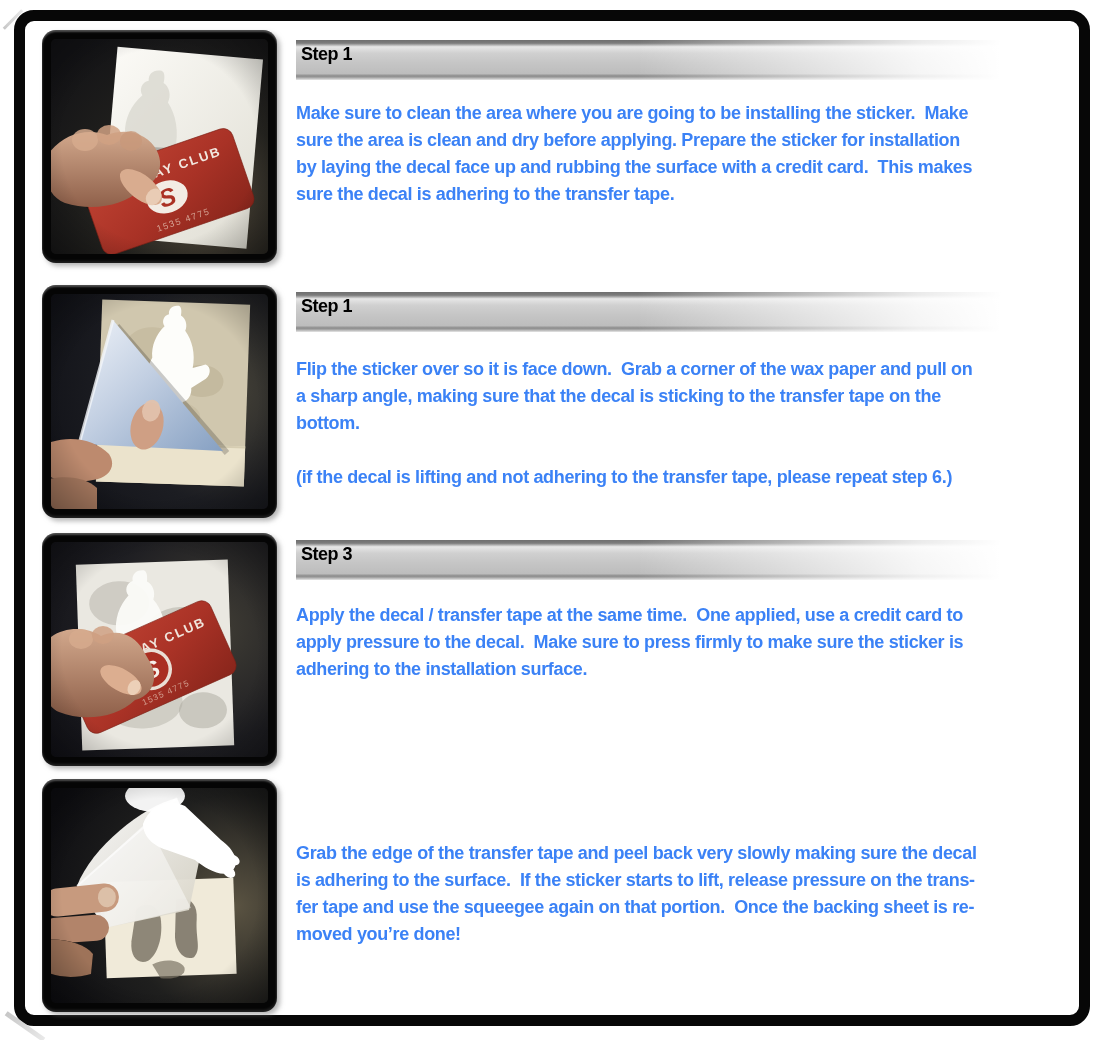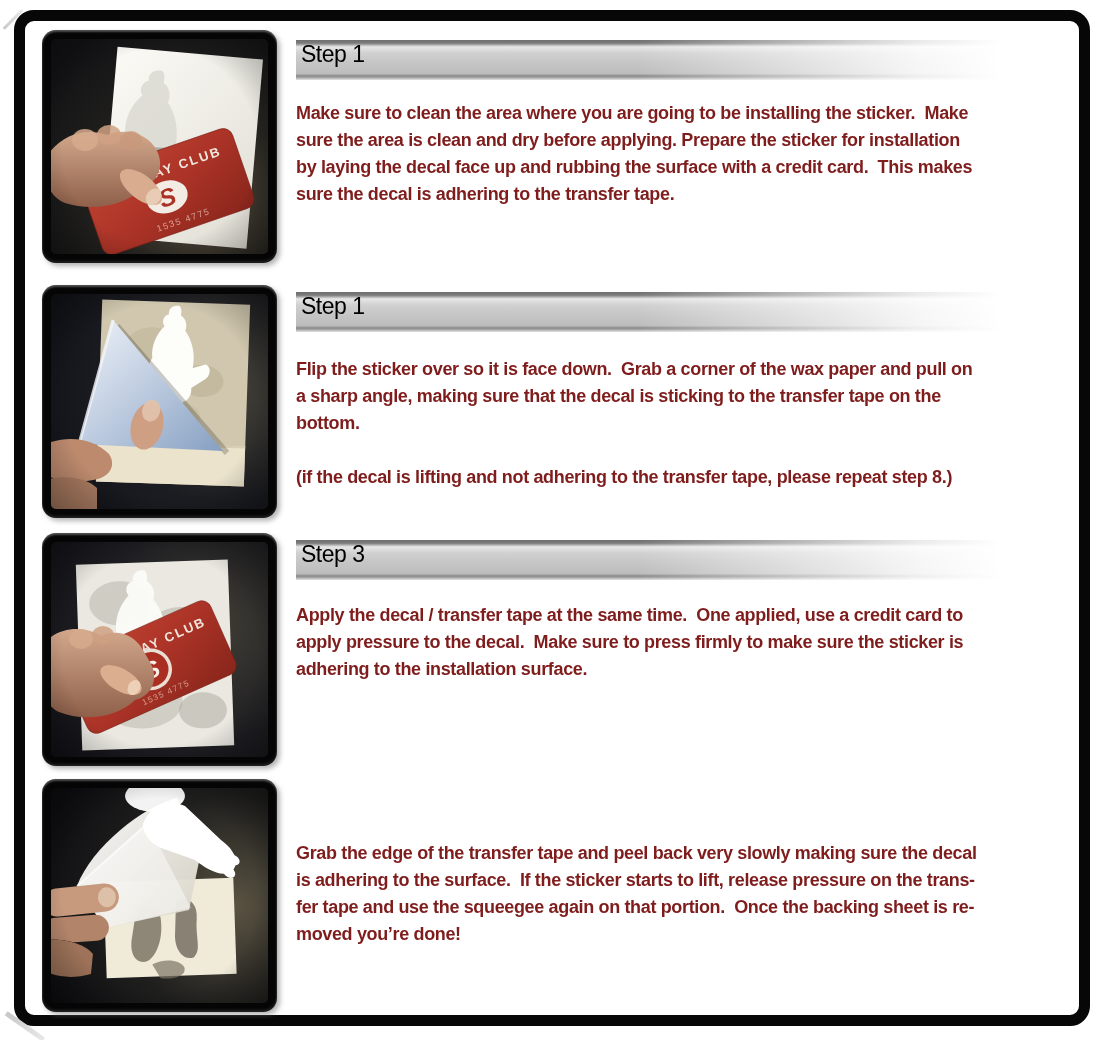--- a/index.html
+++ b/index.html
@@ -25,26 +25,26 @@
   }
   .photo svg{display:block;width:100%;height:100%;border-radius:5px;}
   
   .hdr{
     position:absolute;left:296px;width:758px;height:40px;display:flex;align-items:center;
     background:
       linear-gradient(90deg, rgba(255,255,255,0) 45%, rgba(255,255,255,.85) 82%, #ffffff 93%),
       linear-gradient(180deg,#6f6f6f 0%,#7c7c7c 8%,#e7e7e7 17%,#d0d0d0 33%,#c5c5c5 58%,#bdbdbd 84%,#8a8a8a 90%,#9d9d9d 93%,#e6e6e6 100%);
   }
   .hdr .t{
-    font-size:23px;font-weight:normal;color:#000;padding:1px 0 12px 5px;letter-spacing:-.5px;
+    font-size:18px;font-weight:bold;color:#000;padding:1px 0 12px 5px;letter-spacing:-.5px;
   }
   
   .txt{
     position:absolute;left:296px;width:800px;
-    font-size:18px;font-weight:bold;color:#7f1d1d;line-height:27px;
+    font-size:18px;font-weight:bold;color:#3b82f6;line-height:27px;
     letter-spacing:-.35px;white-space:pre-wrap;
   }
   text{font-family:"Liberation Sans","DejaVu Sans",sans-serif;}
 </style>
 </head>
 <body>
 
 <div id="app">
   <div class="frame"></div>
   <div class="artifact tl"></div>
@@ -152,21 +152,21 @@
       <rect width="217" height="215" fill="url(#p2vg)"></rect>
     </svg>
   </figure>
   <div class="hdr" style="top:292px">
     <span class="t">Step 1</span>
   </div>
   <div class="txt" style="top:356px">Flip the sticker over so it is face down.  Grab a corner of the wax paper and pull on
 a sharp angle, making sure that the decal is sticking to the transfer tape on the
 bottom.
 
-(if the decal is lifting and not adhering to the transfer tape, please repeat step 8.)</div>
+(if the decal is lifting and not adhering to the transfer tape, please repeat step 6.)</div>
 
   <figure class="photo" style="top:533px;margin:0">
     <svg viewBox="0 0 217 215" preserveAspectRatio="none">
       <defs>
         <radialGradient id="p3bg" cx="75%" cy="40%" r="95%">
           <stop offset="0%" stop-color="#403d35"></stop>
             <stop offset="55%" stop-color="#1e1e22"></stop>
             <stop offset="100%" stop-color="#121218"></stop>
         </radialGradient>
         <linearGradient id="p3card" x1="0" y1="0" x2="1" y2="1">

